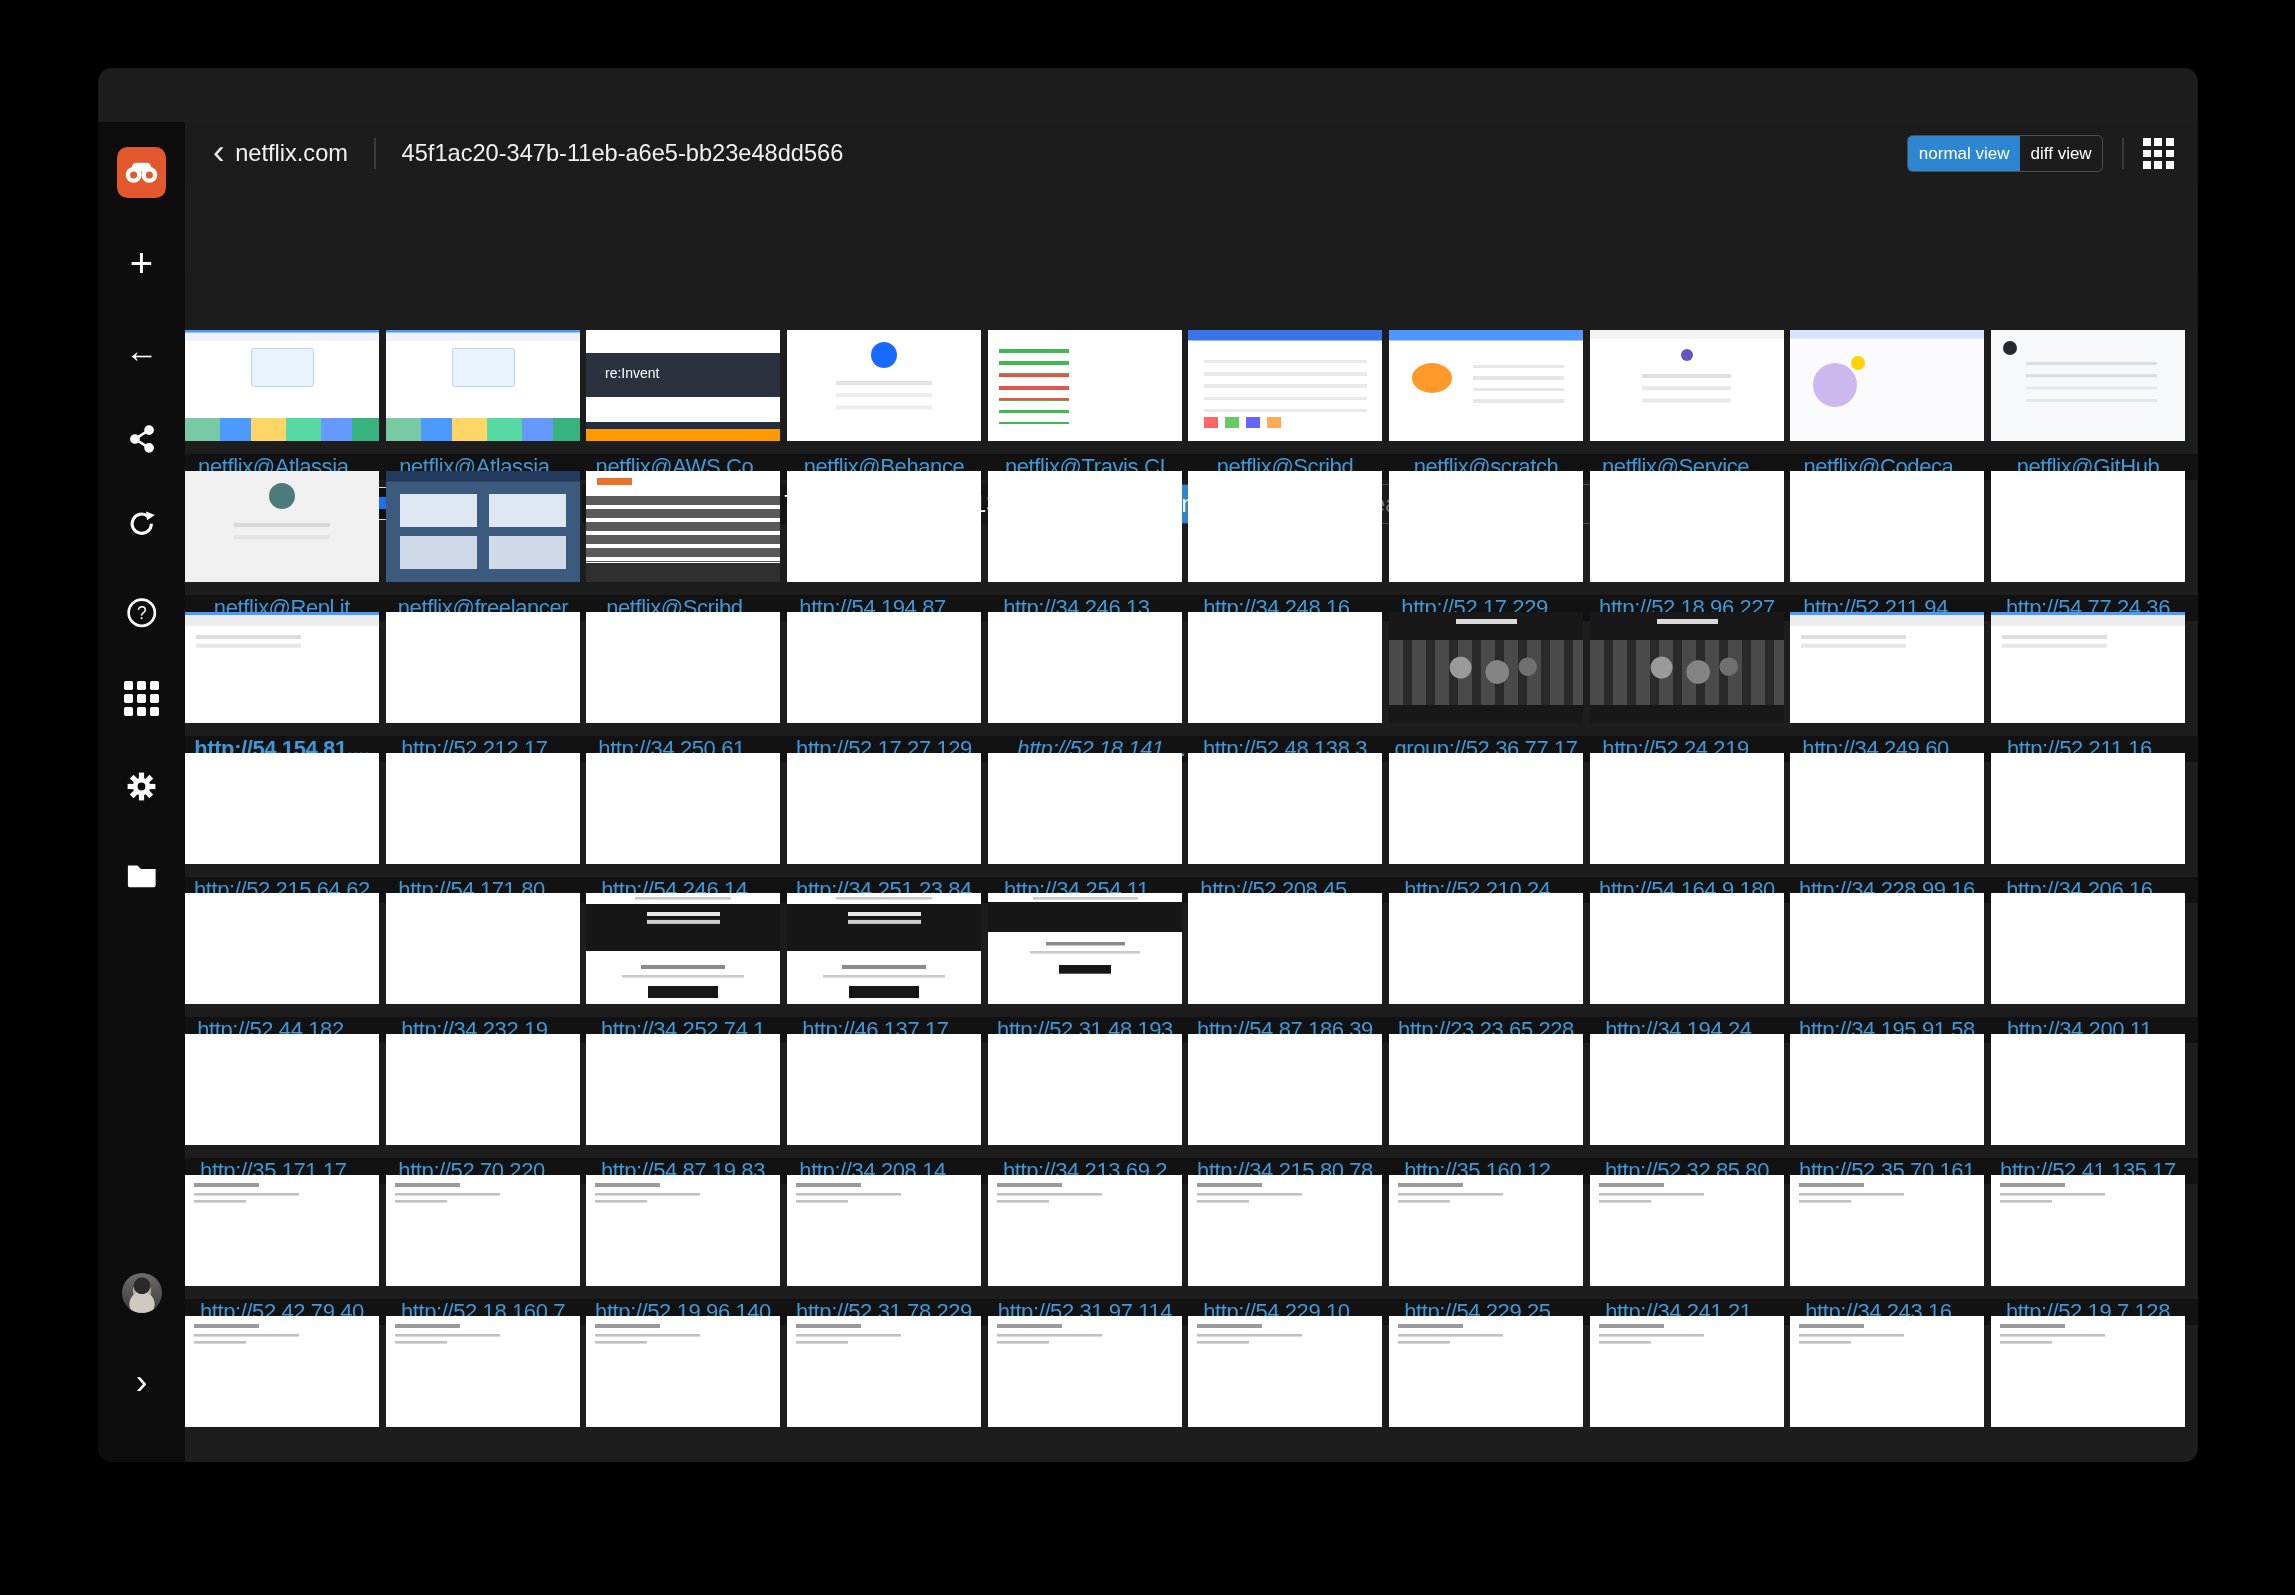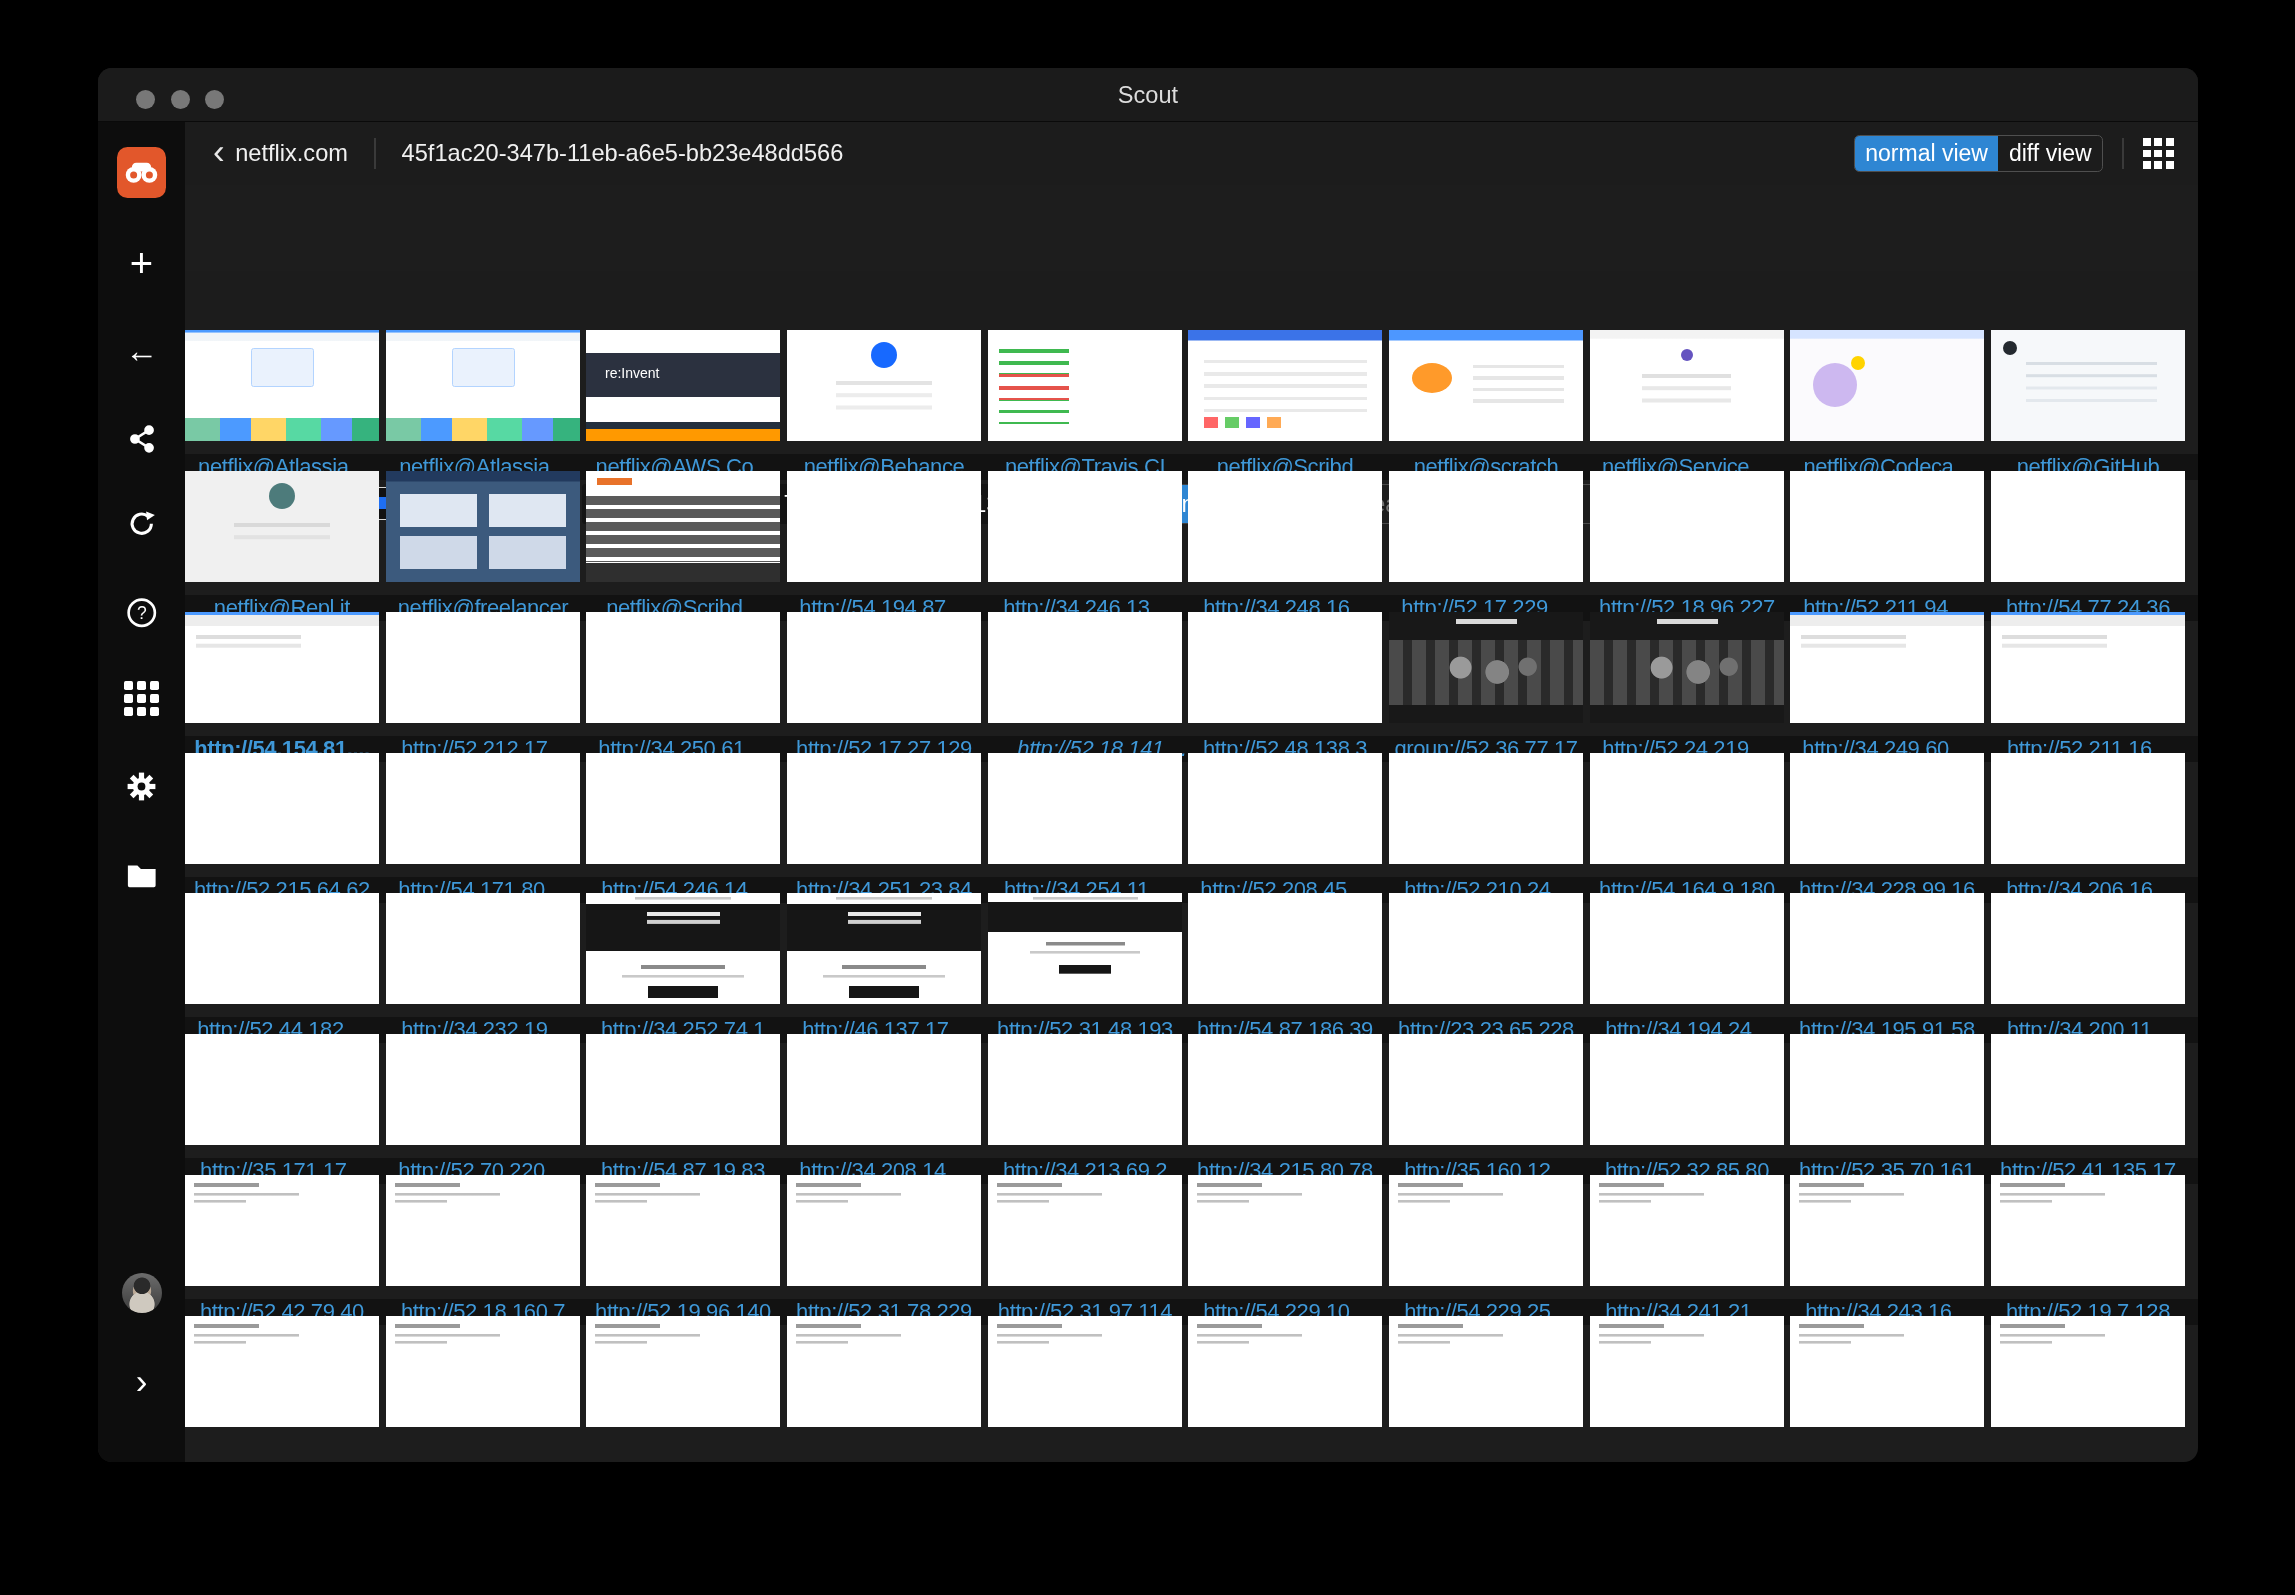--- a/index.html
+++ b/index.html
@@ -30,21 +30,21 @@
                  linear-gradient(#6c6c6c,#3b3b3b); }
   
   .nav { position:absolute; left:87px; top:54px; right:0; height:63px; background:#1c1c1c; }
   .nav-left { position:absolute; left:28px; top:0; height:63px; display:flex; align-items:center; }
   .back-chevron { color:#e8e8e8; font-size:35px; line-height:1; margin-right:10.5px; transform:translateY(-2.6px); }
   .site-label { color:#f0f0f0; font-size:23.6px; }
   .v-div { width:1.7px; height:31.5px; background:#3a3a3a; margin:0 26px; }
   .session-id { color:#f0f0f0; font-size:23.6px; }
   .nav-right { position:absolute; right:24.5px; top:0; height:63px; display:flex; align-items:center; gap:19px; }
   .view-toggle { display:flex; border:1.7px solid #4f4f4f; border-radius:5.2px; overflow:hidden; height:37px; }
-  .view-opt { display:flex; align-items:center; padding:0 10.5px; color:#fff; font-size:23px; }
+  .view-opt { display:flex; align-items:center; padding:0 10.5px; color:#fff; font-size:17px; }
   .view-opt.sel { background:#2e86d3; }
   .appgrid { display:grid; grid-template-columns:repeat(3,7.9px); grid-template-rows:repeat(3,7.9px); gap:3.5px; }
   .appgrid i { background:#fff; }
   
   .tabstrip { position:absolute; left:87px; top:117px; right:0; height:86px; background:#1f1f1f; border-bottom:0.9px solid #2e2e2e; display:flex; padding-left:740px; }
   .tab { height:86px; display:flex; align-items:center; justify-content:center; color:#f2f2f2; font-size:25px; }
   .tab.t0 { width:120px; background:#2a2a2a; }
   .tab.t1 { width:140px; background:#393939; }
   .tab.t2 { width:101px; background:transparent; }
   
@@ -154,28 +154,20 @@
       linear-gradient(#8a8a8a,#8a8a8a) 50% 49px/79px 3.5px no-repeat,
       linear-gradient(#c9c9c9,#c9c9c9) 50% 58px/110px 2.6px no-repeat,
       linear-gradient(#161616,#161616) 50% 72px/52px 8.7px no-repeat, #fff; }
 </style>
 </head>
 <body>
 
 <div class="stage">
   <div class="window">
 
-    <div class="titlebar">
-      <div class="lights">
-        <span class="light"></span>
-        <span class="light"></span>
-        <span class="light"></span>
-      </div>
-      <div class="win-title">Scout</div>
-    </div>
 
     <div class="sidebar">
         <div class="side-item" style="top: 26px;">
           <div class="logo-box">
             <svg width="35" height="24.5" viewBox="0 0 40 28">
               <circle cx="11" cy="17" r="9" fill="#fff"></circle>
               <circle cx="29" cy="17" r="9" fill="#fff"></circle>
               <rect x="9" y="3" width="22" height="10" rx="5" fill="#fff"></rect>
               <circle cx="11" cy="17" r="4" fill="#e2572b"></circle>
               <circle cx="29" cy="17" r="4" fill="#e2572b"></circle>

